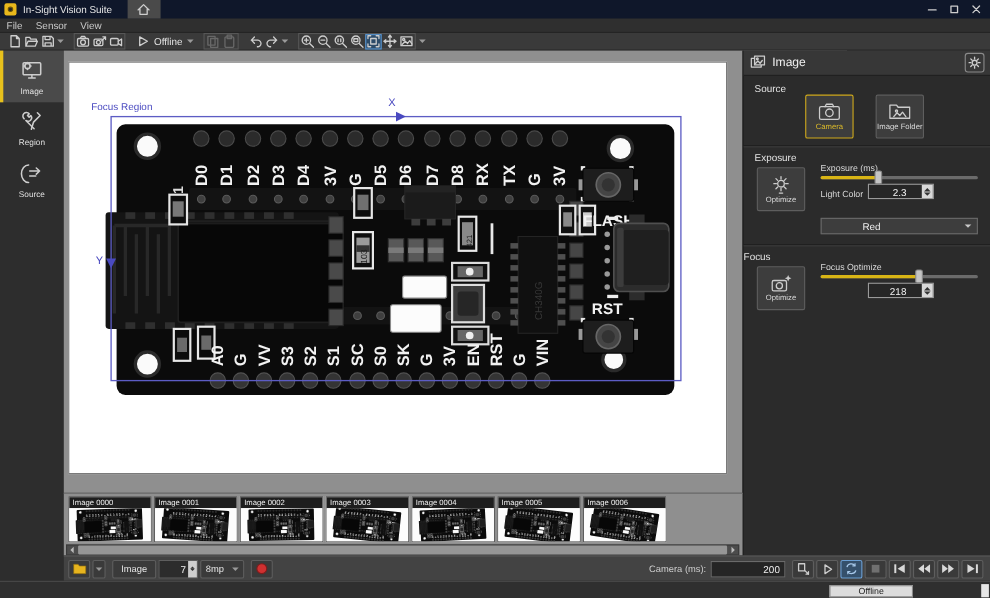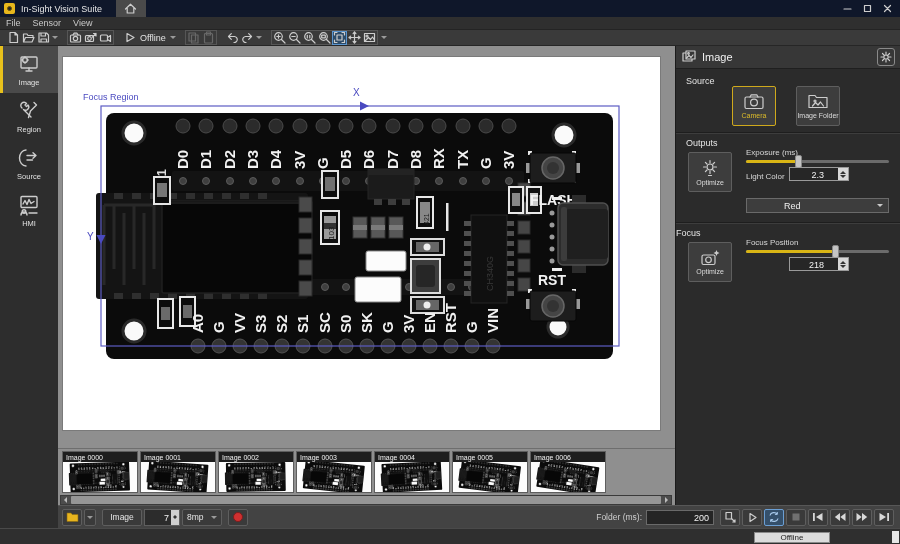--- a/index.html
+++ b/index.html
@@ -565,29 +565,20 @@
       </svg>
       <span class="sidelabel">Region</span>
     </div>
     <div class="sideitem">
       <svg width="24" height="24" viewBox="0 0 24 24" class="ic" style="stroke-width:1.4">
         <path d="M9,4 a6.5,8 0 0 0 0,16"></path>
           <path d="M10,9.5 h9 m-3,-2.8 3,2.8 -3,2.8 M10,14 h5.5"></path>
       </svg>
       <span class="sidelabel">Source</span>
     </div>
-    <div class="sideitem">
-      <svg width="24" height="24" viewBox="0 0 24 24" class="ic" style="stroke-width:1.4">
-        <rect x="4" y="3.5" width="16" height="11" rx="1"></rect>
-          <path d="M6,11 l2,-3.5 2,4 2,-5 2,4 3,-2"></path>
-        <circle cx="7" cy="18.5" r="1.8"></circle>
-          <path d="M4,22 a3,3 0 0 1 6,0 M12,20 h8"></path>
-      </svg>
-      <span class="sidelabel">HMI</span>
-    </div>
   </div>
 
   <div id="canvas" class="abs">
     <div id="imagearea" class="abs">
       <svg width="597" height="373" viewBox="0 0 597 373">
 
         <use href="#pcb" transform="translate(43,56)"></use>
 
         <g>
           <rect x="38" y="49" width="518" height="240" fill="none" stroke="#5c5cc4" stroke-width="1.2"></rect>
@@ -630,21 +621,21 @@
     <div class="bigbtn" style="left:120px; top:40px;">
       <svg width="20" height="17" viewBox="0 0 20 17" class="ic">
         <path d="M1,14.5 V2.5 h6 l1.5,2 H19 v10 z"></path>
           <circle cx="7" cy="8" r="1"></circle>
           <path d="M4.5,13 l3,-3.5 2.5,2.5 2.5,-3 3,4"></path>
       </svg>
       <span class="blab">Image Folder</span>
     </div>
 
     <div class="pdivider" style="top:86px;"></div>
-    <div class="sechead abs" style="left:10px; top:92px;">Outputs</div>
+    <div class="sechead abs" style="left:10px; top:92px;">Exposure</div>
     <div class="bigbtn" style="left:12px; top:106px;">
       <svg width="18" height="18" viewBox="0 0 18 18" class="ic">
         <circle cx="9" cy="8" r="3"></circle>
         <path d="M9,1.5 v2.3 M9,14.5 v-2.3 M2.5,8 h2.3 M15.5,8 h-2.3 M4.4,3.4 l1.6,1.6 M13.6,12.6 l-1.6,-1.6 M4.4,12.6 l1.6,-1.6 M13.6,3.4 l-1.6,1.6 M7.5,16.5 h3"></path>
       </svg>
       <span class="blab">Optimize</span>
     </div>
     <div class="plabel" style="left:70px; top:102px;">Exposure (ms)</div>
     <div class="slider" style="left:70px; top:114px; width:143px;">
       <div class="fill" style="width:36%;"></div>
@@ -665,21 +656,21 @@
     <div class="pdivider" style="top:176px;"></div>
     <div class="sechead abs" style="left:0; top:182px;">Focus</div>
     <div class="bigbtn" style="left:12px; top:196px;">
       <svg width="19" height="17" viewBox="0 0 19 17" class="ic">
         <rect x="1" y="6" width="13" height="9.5" rx="1.5"></rect>
           <circle cx="7.5" cy="10.8" r="2.8"></circle>
         <path d="M15.5,1 l0.9,2.1 2.1,0.9 -2.1,0.9 -0.9,2.1 -0.9,-2.1 -2.1,-0.9 2.1,-0.9 z" fill="#cdcdcd" stroke="none"></path>
       </svg>
       <span class="blab">Optimize</span>
     </div>
-    <div class="plabel" style="left:70px; top:192px;">Focus Position</div>
+    <div class="plabel" style="left:70px; top:192px;">Focus Optimize</div>
     <div class="slider" style="left:70px; top:204px; width:143px;">
       <div class="fill" style="width:62%;"></div>
       <div class="handle" style="left:60%;"></div>
     </div>
     <div class="spin" style="left:113px; top:211px;">
       <div class="val">218</div>
       <div class="arrows">
           <i class="up"></i>
           <i class="dn"></i>
         </div>
@@ -792,21 +783,21 @@
       <span class="txt">8mp</span>
       <div class="dd" style="width:6px;"></div>
     </div>
     <div style="width:4px;"></div>
     <div class="pbtn">
       <svg width="12" height="12" viewBox="0 0 12 12">
         <circle cx="6" cy="6" r="4.5" fill="#cf3030" stroke="#7c1d1d"></circle>
       </svg>
     </div>
 
-    <span class="delaylabel">Folder (ms):</span>
+    <span class="delaylabel">Camera (ms):</span>
     <input class="delayinput" value="200" style="">
     <div class="pbtn">
       <svg width="12" height="12" viewBox="0 0 12 12" class="ic">
         <path d="M2,1.5 h5.5 v6.5 h-5.5 z"></path>
           <path d="M8,8 l3,3 M11,8.8 v2.2 h-2.2"></path>
       </svg>
     </div>
     <div class="pbtn">
       <svg width="11" height="11" viewBox="0 0 11 11" class="ic">
           <path d="M3,1.5 L9,5.5 L3,9.5 z"></path>

